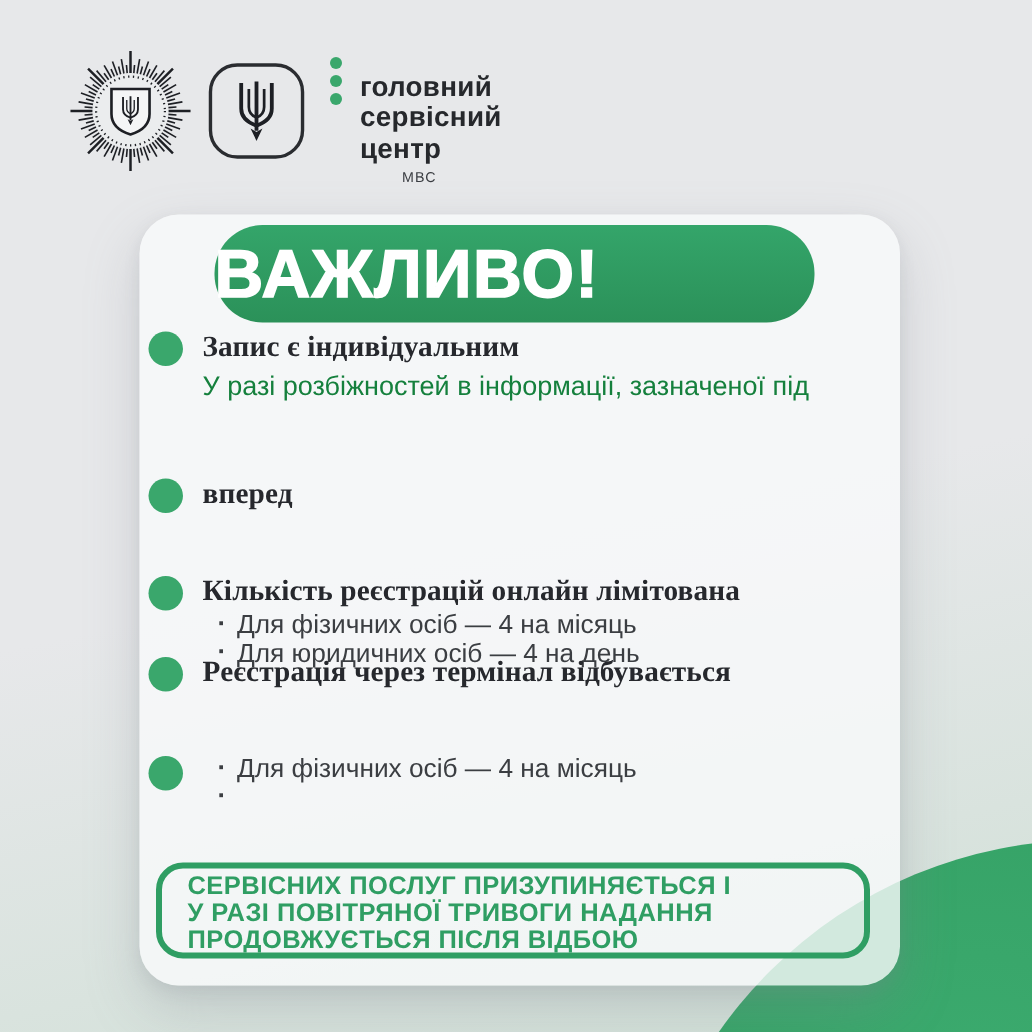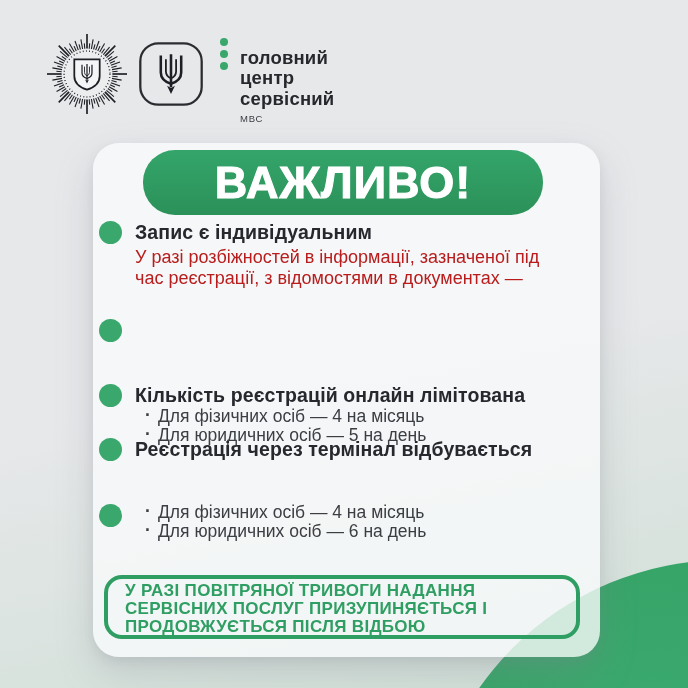--- a/index.html
+++ b/index.html
@@ -10,35 +10,35 @@
   .blob{position:absolute;left:425px;top:560px;width:600px;height:600px;border-radius:50%;
     background:radial-gradient(circle at 38% 30%,#3cab6f 0%,#339f63 55%,#2f9a5e 100%);}
   
   .brand{position:absolute;left:0;top:0;width:568px;height:130px;}
   .logo-star{position:absolute;left:46px;top:33px;width:82px;height:82px;}
   .logo-squircle{position:absolute;left:137px;top:40px;width:68px;height:68px;}
   .dots{position:absolute;left:220px;top:38px;display:flex;flex-direction:column;gap:4px;}
   .dots i{width:8px;height:8px;border-radius:50%;background:#3aa76c;display:block;}
   .brand-text{position:absolute;left:240px;top:48px;color:#26282c;}
   .brand-line{font-size:18.5px;font-weight:700;line-height:20.3px;letter-spacing:.2px;}
-  .brand-sub{margin-top:4px;font-size:9.5px;font-weight:400;letter-spacing:.8px;color:#3a3d42;}
+  .brand-sub{margin-top:4px;font-size:9.5px;font-weight:400;letter-spacing:.8px;color:#3a3d42;margin-left:28px;}
   
   .card{position:absolute;left:93px;top:143px;width:507px;height:514px;border-radius:26px;
     background:rgba(249,250,251,.8);
     box-shadow:0 16px 36px rgba(128,134,144,.28),0 4px 10px rgba(128,134,144,.14);}
   .pill{position:absolute;left:50px;top:7px;width:400px;height:65px;border-radius:32px;
     background:linear-gradient(180deg,#34a56a 0%,#2b9159 100%);
-    display:flex;align-items:center;justify-content:center;}
+    display:flex;align-items:center;justify-content:flex-start;}
   .pill span{color:#fff;font-size:45px;font-weight:700;letter-spacing:1px;
     -webkit-text-stroke:1.1px #fff;}
   .item{position:absolute;left:6px;width:472px;padding-left:36px;box-sizing:border-box;}
   .dot{position:absolute;left:0;top:1px;width:23px;height:23px;border-radius:50%;background:#3aa76c;}
   .h{font-size:19.5px;font-weight:700;line-height:24px;color:#26282d;letter-spacing:.1px;}
-  .h div{display:block;}
-  .bodytxt{margin-top:3px;font-size:18px;line-height:20.5px;color:#b91c1c;}
+  .h div{display:block;font-family:Liberation Serif, serif;}
+  .bodytxt{margin-top:3px;font-size:18px;line-height:20.5px;color:#15803d;}
   .sub{position:relative;padding-left:23px;font-size:17.5px;line-height:18.6px;color:#3b3e42;}
   .sub-dot{position:absolute;left:10px;top:-1px;font-weight:700;}
   .notice{position:absolute;left:11px;top:432px;width:476px;height:64px;box-sizing:border-box;
     border:4px solid #2f9e63;border-radius:18px;padding:3px 10px 0 17px;overflow:hidden;}
   .notice div{font-size:17px;font-weight:700;line-height:18.2px;color:#2f9e63;letter-spacing:.3px;}
   svg .ink{stroke:#1d1f24;fill:none;}
 </style>
 </head>
 <body>
 
@@ -140,81 +140,80 @@
       <rect x="3.5" y="3.5" width="65" height="65" rx="19" fill="none" stroke="#2a2c30" stroke-width="2.4"></rect>
       <use href="#trident" x="18" y="12" width="36" height="47"></use>
     </svg>
     <div class="dots">
         <i></i>
         <i></i>
         <i></i>
       </div>
     <div class="brand-text">
       <div class="brand-line">головний</div>
+      <div class="brand-line">сервісний</div>
       <div class="brand-line">центр</div>
-      <div class="brand-line">сервісний</div>
       <div class="brand-sub">МВС</div>
     </div>
   </header>
 
   <section class="card">
     <div class="pill">
       <span>ВАЖЛИВО!</span>
     </div>
 
     <div class="item" style="top:77px">
       <span class="dot"></span>
       <div class="h">
         <div>Запис є індивідуальним</div>
       </div>
       <div class="bodytxt">
         <div>У разі розбіжностей в інформації, зазначеної під</div>
-        <div>час реєстрації, з відомостями в документах —</div>
       </div>
     </div>
 
     <div class="item" style="top:175px">
       <span class="dot"></span>
       <div class="h">
+        <div>вперед</div>
       </div>
     </div>
 
     <div class="item" style="top:240px">
       <span class="dot"></span>
       <div class="h">
         <div>Кількість реєстрацій онлайн лімітована</div>
       </div>
       <div class="sub">
         <span class="sub-dot">·</span>
         <span>Для фізичних осіб — 4 на місяць</span>
       </div>
       <div class="sub">
         <span class="sub-dot">·</span>
-        <span>Для юридичних осіб — 5 на день</span>
+        <span>Для юридичних осіб — 4 на день</span>
       </div>
     </div>
 
     <div class="item" style="top:294px">
       <span class="dot"></span>
       <div class="h">
         <div>Реєстрація через термінал відбувається</div>
       </div>
     </div>
 
     <div class="item" style="top:360px">
       <span class="dot"></span>
       <div class="sub">
         <span class="sub-dot">·</span>
         <span>Для фізичних осіб — 4 на місяць</span>
       </div>
       <div class="sub">
         <span class="sub-dot">·</span>
-        <span>Для юридичних осіб — 6 на день</span>
       </div>
     </div>
 
     <div class="notice">
+      <div>СЕРВІСНИХ ПОСЛУГ ПРИЗУПИНЯЄТЬСЯ І</div>
       <div>У РАЗІ ПОВІТРЯНОЇ ТРИВОГИ НАДАННЯ</div>
-      <div>СЕРВІСНИХ ПОСЛУГ ПРИЗУПИНЯЄТЬСЯ І</div>
       <div>ПРОДОВЖУЄТЬСЯ ПІСЛЯ ВІДБОЮ</div>
     </div>
   </section>
 </div>
 
 </body></html>

